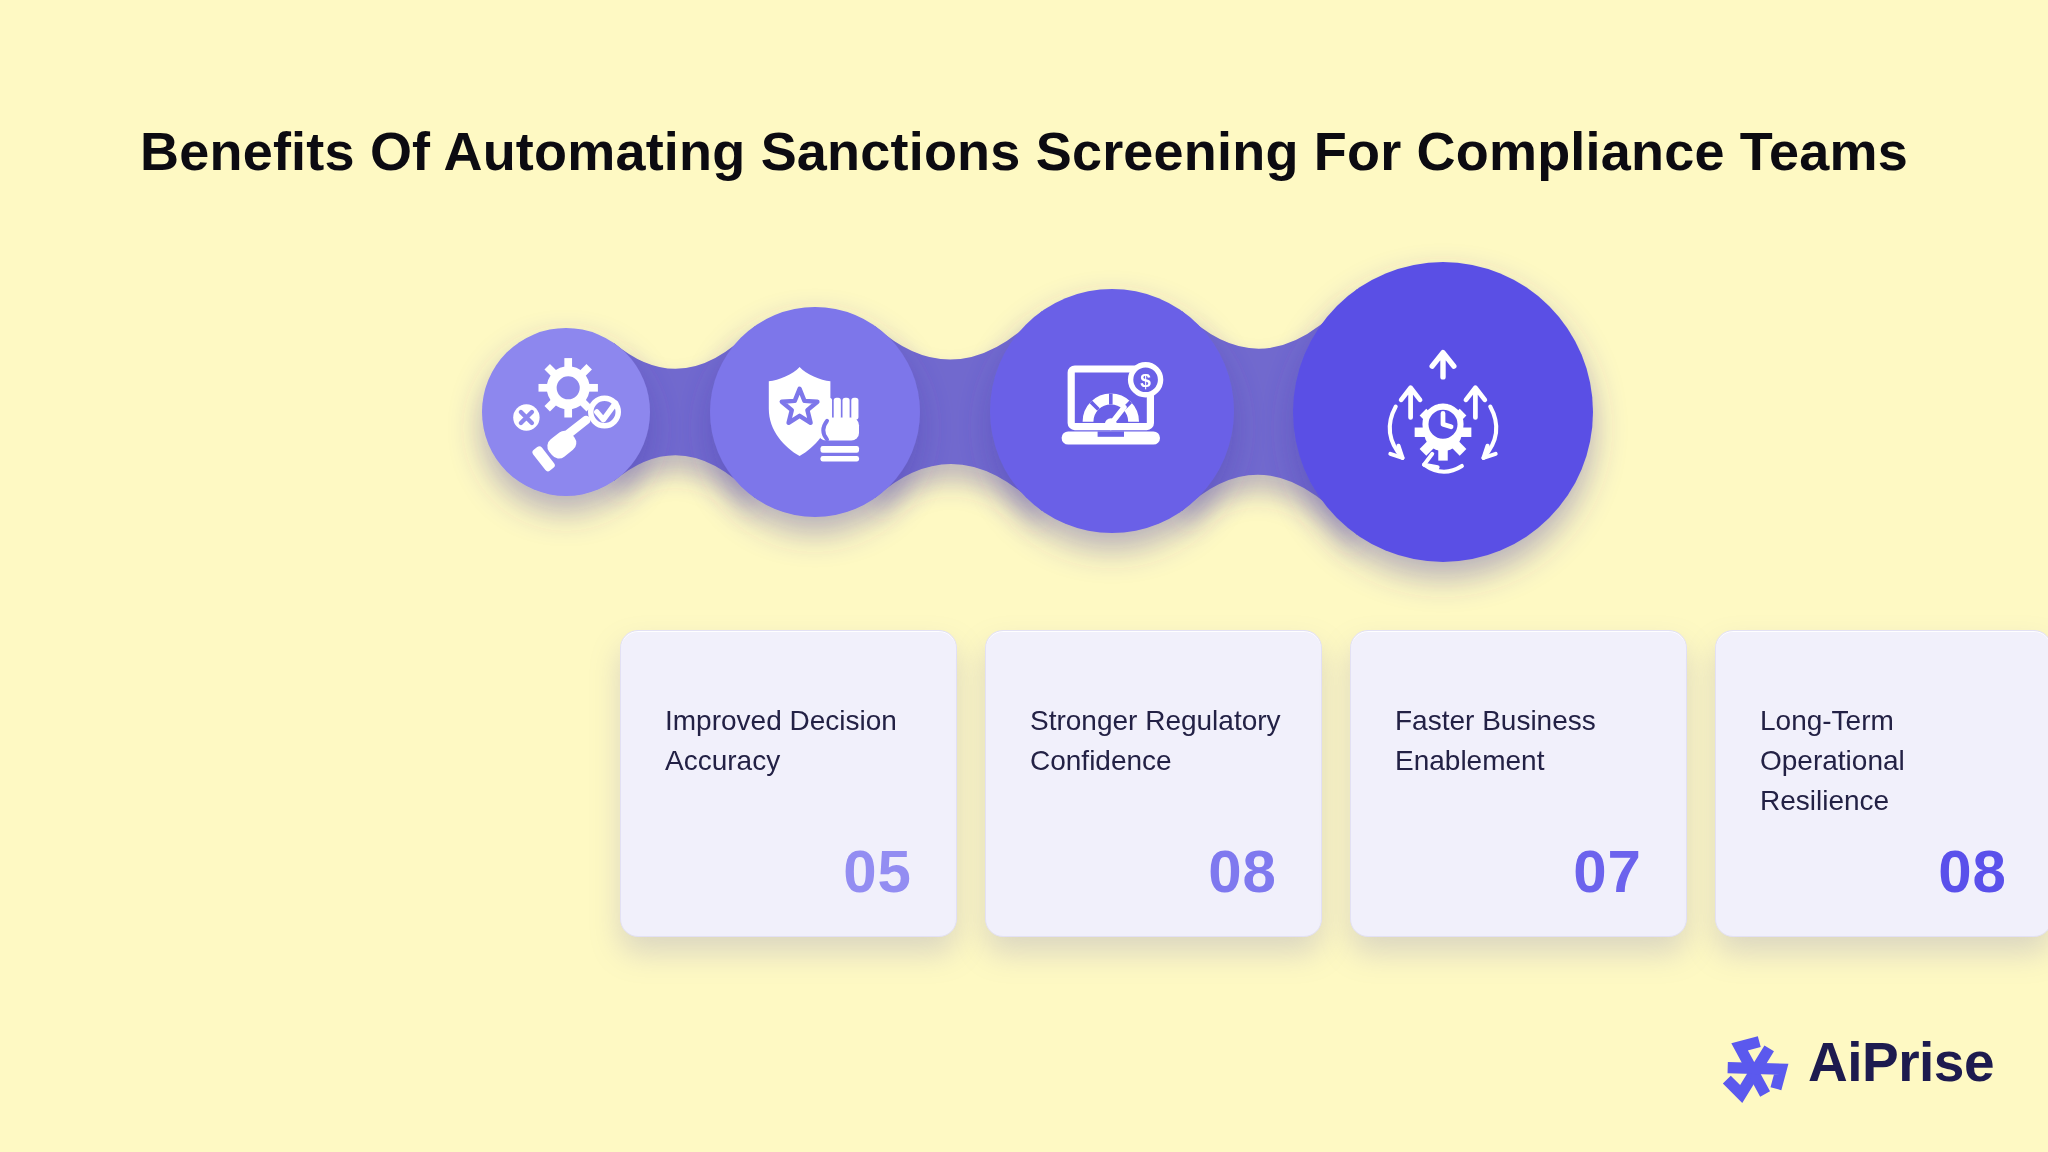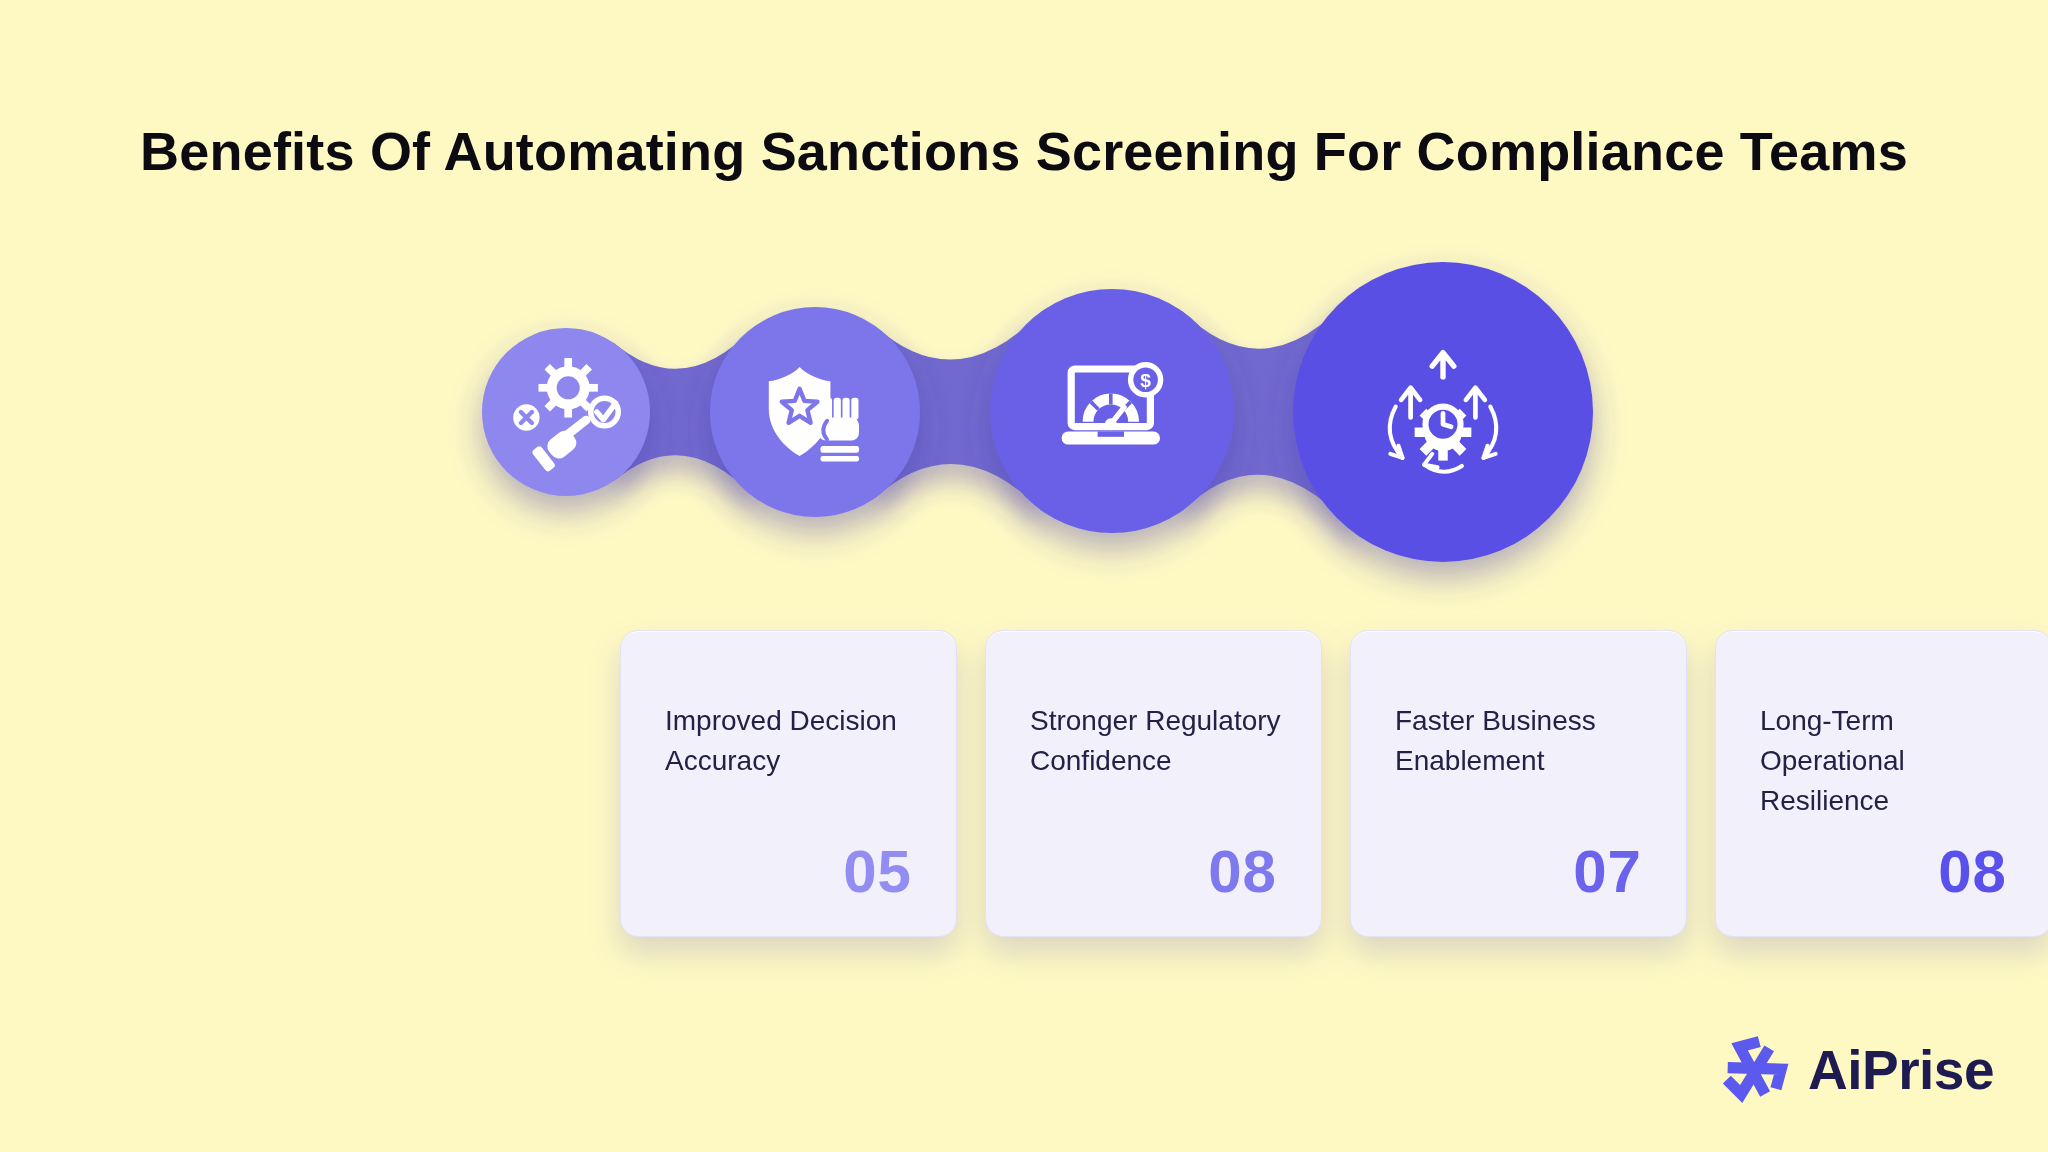--- a/index.html
+++ b/index.html
@@ -23,21 +23,21 @@
     padding:70px 34px 0 44px;
   }
   .card-label{font-size:28px;line-height:40px;color:#232145;font-weight:500;}
   .card-number{
     position:absolute;right:44px;bottom:30px;
     font-size:60px;font-weight:700;letter-spacing:1px;
   }
   .n1{color:#938df2}.n2{color:#7f79ef}.n3{color:#6c63ed}.n4{color:#5a50eb}
   .logo{
     position:absolute;right:54px;bottom:42px;
-    display:flex;align-items:center;gap:14px;
+    display:flex;gap:14px;
   }
   .logo-text{font-size:55px;font-weight:700;color:#1d1b4f;letter-spacing:-0.5px;}
 </style>
 </head>
 <body>
 
 <div class="stage">
 
   <div class="title">Benefits Of Automating Sanctions Screening For Compliance Teams</div>
 

